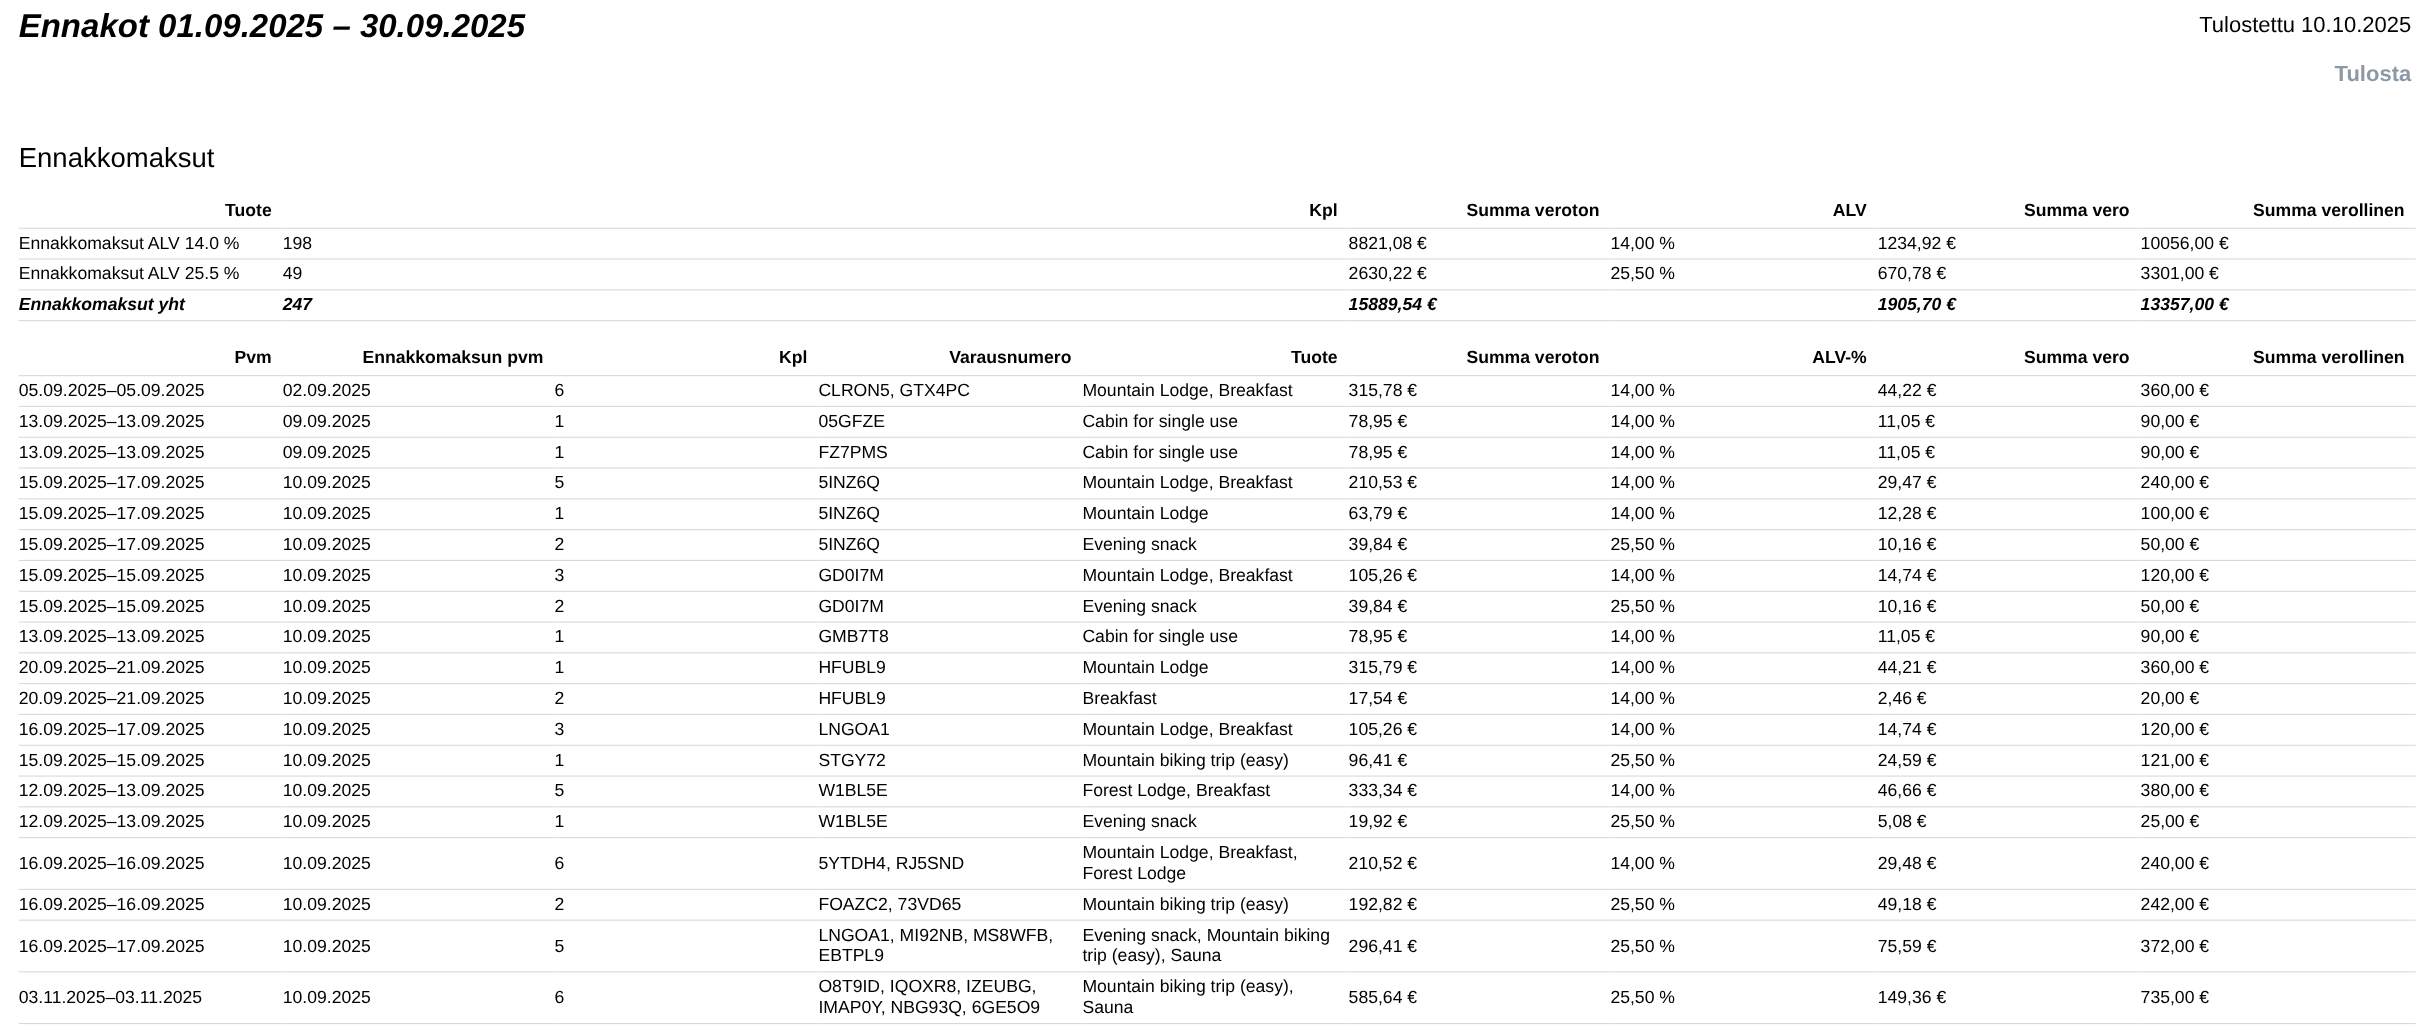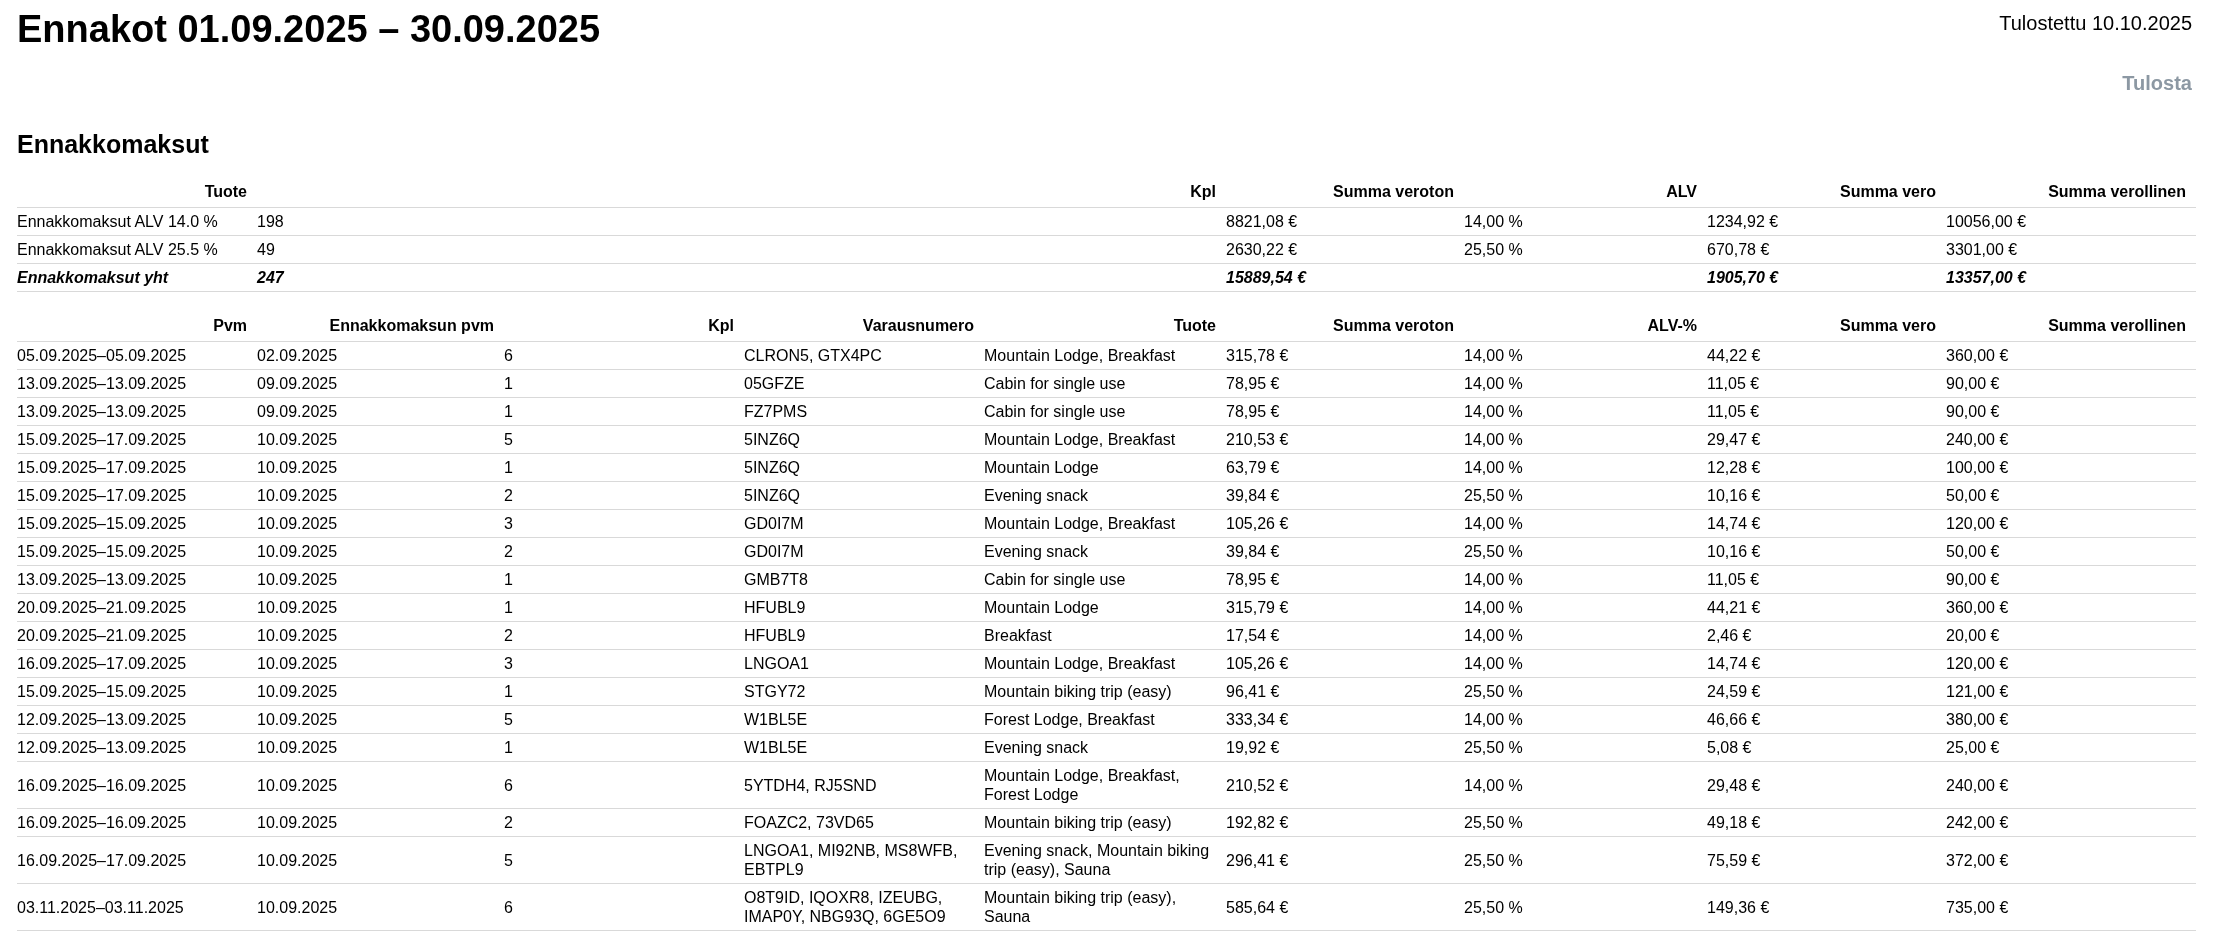--- a/index.html
+++ b/index.html
@@ -5,30 +5,30 @@
   * { box-sizing: border-box; margin: 0; padding: 0; }
   html, body { background: #ffffff; }
   body {
     width: 2214px; height: 937px; overflow: hidden;
     font-family: "Liberation Sans", "DejaVu Sans", sans-serif;
     color: #000;
   }
   .page { position: relative; padding: 8px 18px 0 17px; }
 
   header { position: relative; height: 36px; }
-  h1 { font-size: 38px; font-weight: 700; letter-spacing: 0; }
+  h1 { font-size: 30px; font-weight: 700; letter-spacing: 0; font-style: italic; }
   .top-right { position: absolute; top: 4px; right: 4px; text-align: right; }
   .printed { font-size: 20px; color: #000; }
   .print-link {
-    display: inline-block; margin-top: 37px;
+    display: inline-block; margin-top: 22px;
     font-size: 20px; font-weight: 700;
     color: #8c98a3; text-decoration: none; cursor: pointer;
   }
 
-  h2 { font-size: 25px; font-weight: 700; margin-top: 86px; }
+  h2 { font-size: 25px; font-weight: 400; margin-top: 86px; }
 
   table { border-collapse: collapse; table-layout: fixed; width: 2179px; }
   .summary { margin-top: 17px; }
   .detail  { margin-top: 18px; }
 
   th {
     text-align: right; font-weight: 700; font-size: 16px;
     padding: 6px 10px 6px 0; border-bottom: 1px solid #d9d9d9;
     vertical-align: bottom; line-height: 19px; white-space: nowrap; overflow: hidden;
   }

